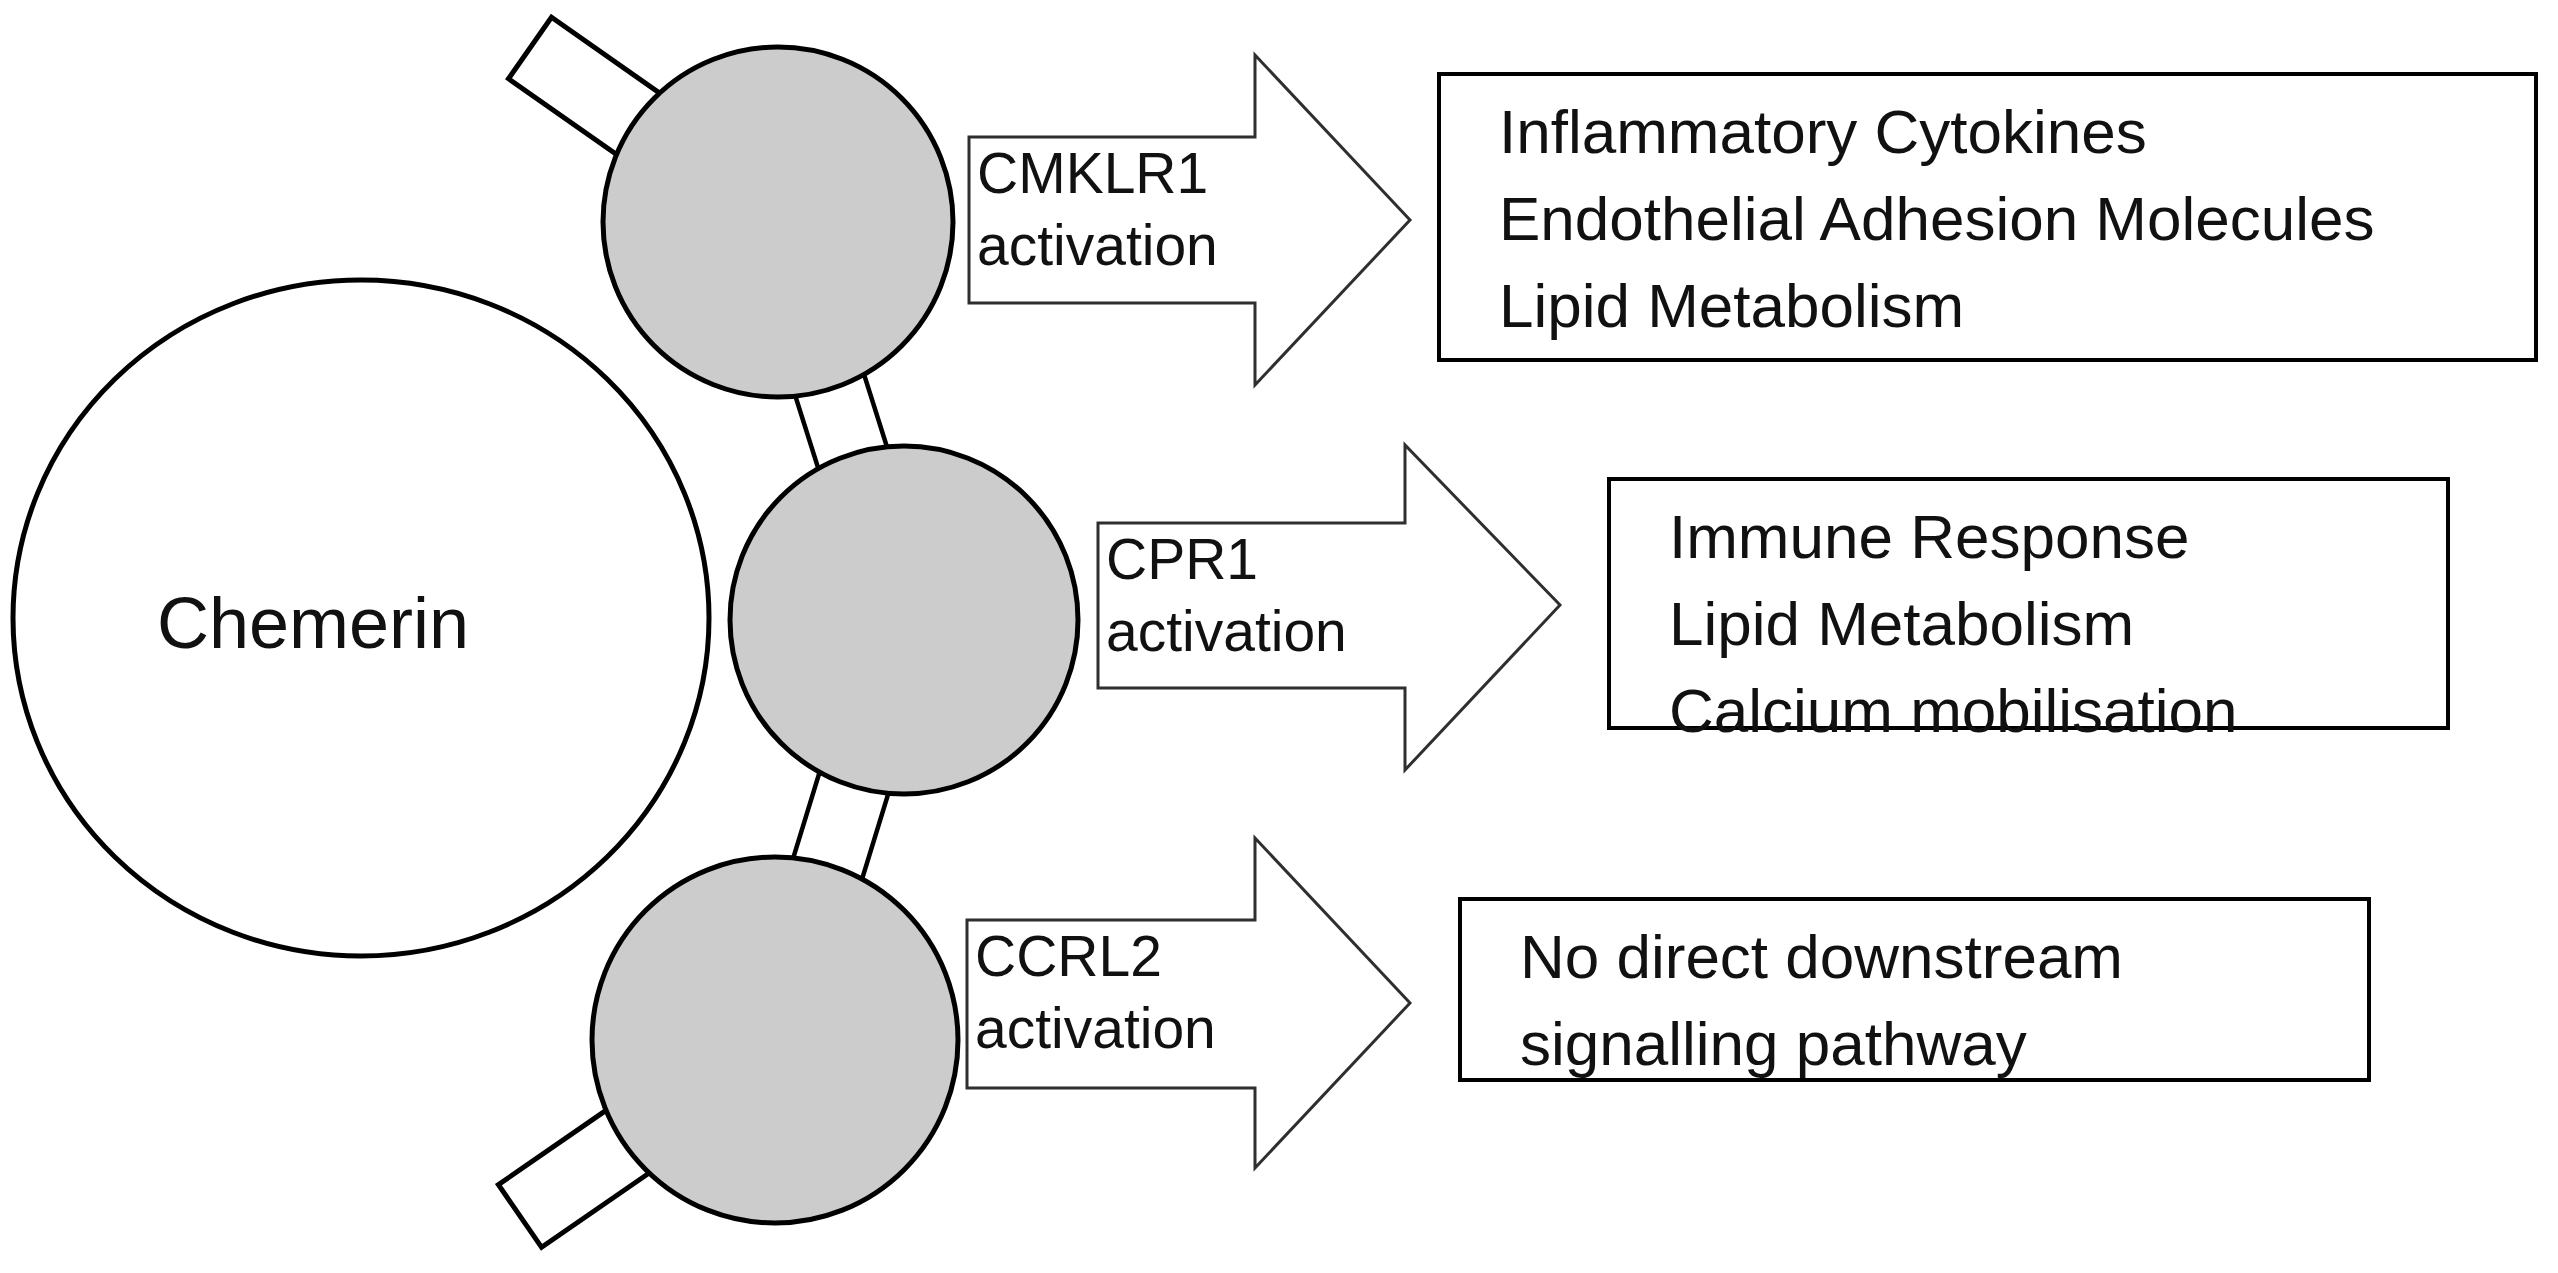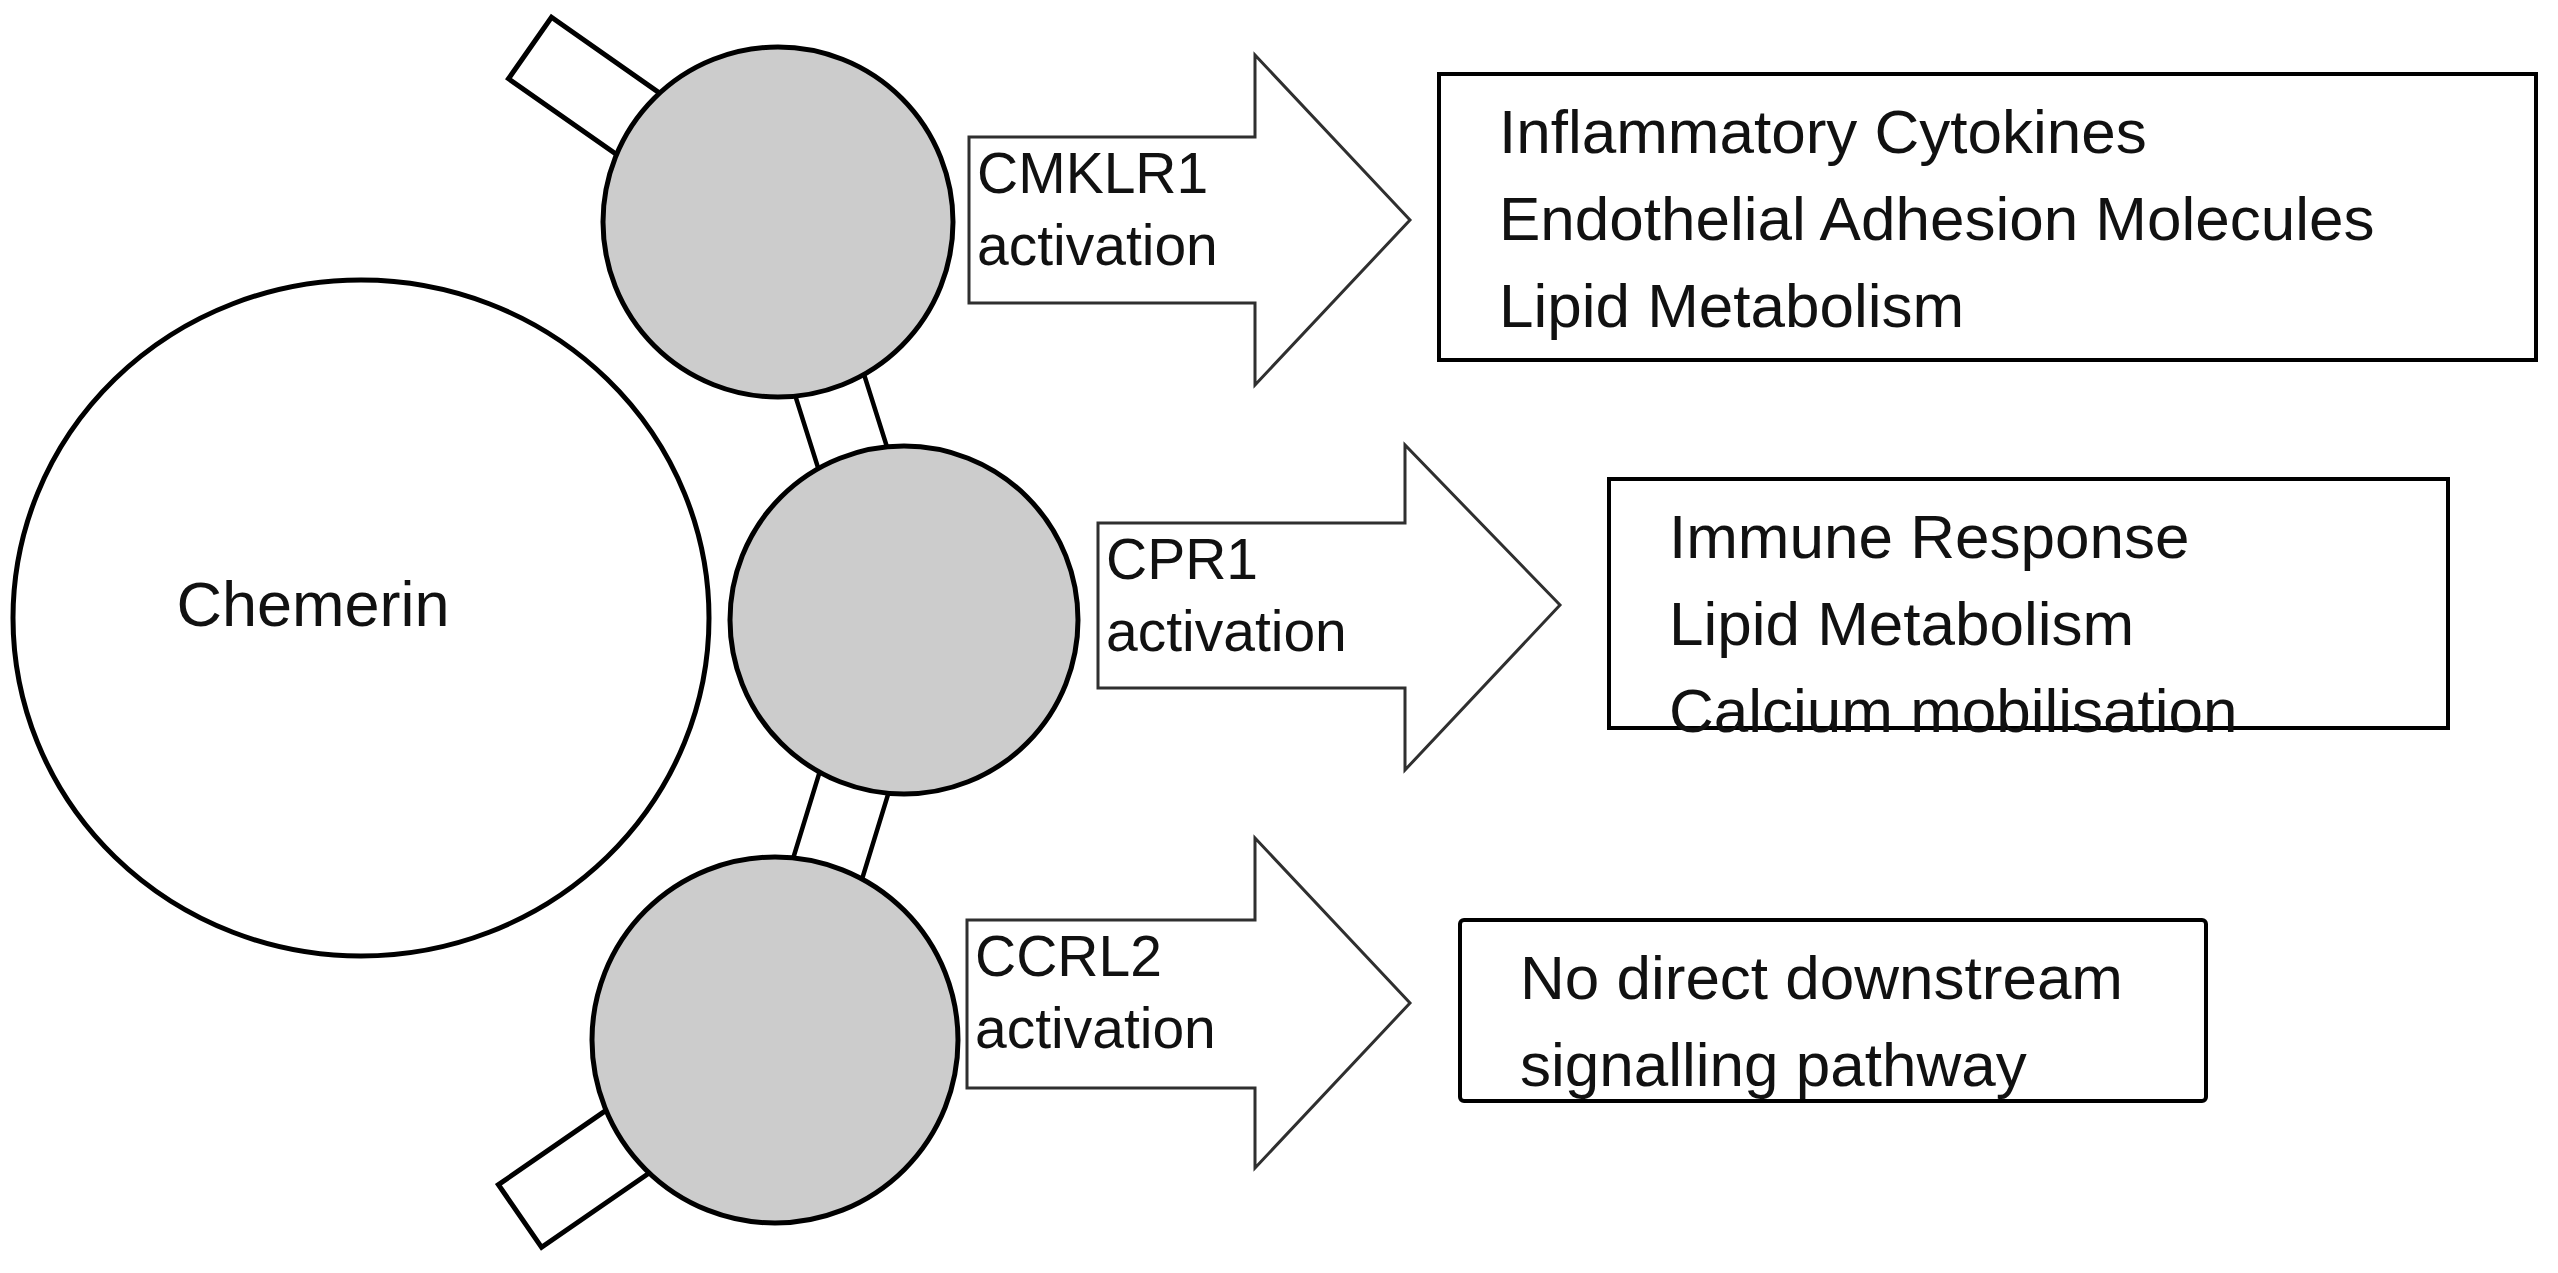--- a/index.html
+++ b/index.html
@@ -19,23 +19,24 @@
   #shapes {
     position: absolute;
     left: 0;
     top: 0;
     width: 2558px;
     height: 1273px;
   }
   .ligand-label {
     position: absolute;
     transform: translate(-50%, -50%);
-    font-size: 63px;
+    font-size: 72px;
     white-space: nowrap;
     color: #111111;
+    margin-top: 19px;
   }
   .arrow-label {
     position: absolute;
     display: flex;
     flex-direction: column;
     justify-content: flex-start;
     font-size: 57px;
     line-height: 72px;
     white-space: nowrap;
     color: #111111;
@@ -96,18 +97,18 @@
   <div class="outcome-box" style="left:1437px; top:72px; width:1101px; height:290px;">
     <div class="outcome-line">Inflammatory Cytokines</div>
     <div class="outcome-line">Endothelial Adhesion Molecules</div>
     <div class="outcome-line">Lipid Metabolism</div>
   </div>
   <div class="outcome-box" style="left:1607px; top:477px; width:843px; height:253px;">
     <div class="outcome-line">Immune Response</div>
     <div class="outcome-line">Lipid Metabolism</div>
     <div class="outcome-line">Calcium mobilisation</div>
   </div>
-  <div class="outcome-box" style="left:1458px; top:918px; width:750px; height:185px;border-radius:6px;">
+  <div class="outcome-box" style="left:1458px; top:897px; width:913px; height:185px;">
     <div class="outcome-line">No direct downstream</div>
     <div class="outcome-line">signalling pathway</div>
   </div>
 
 </div>
 
 </body></html>

